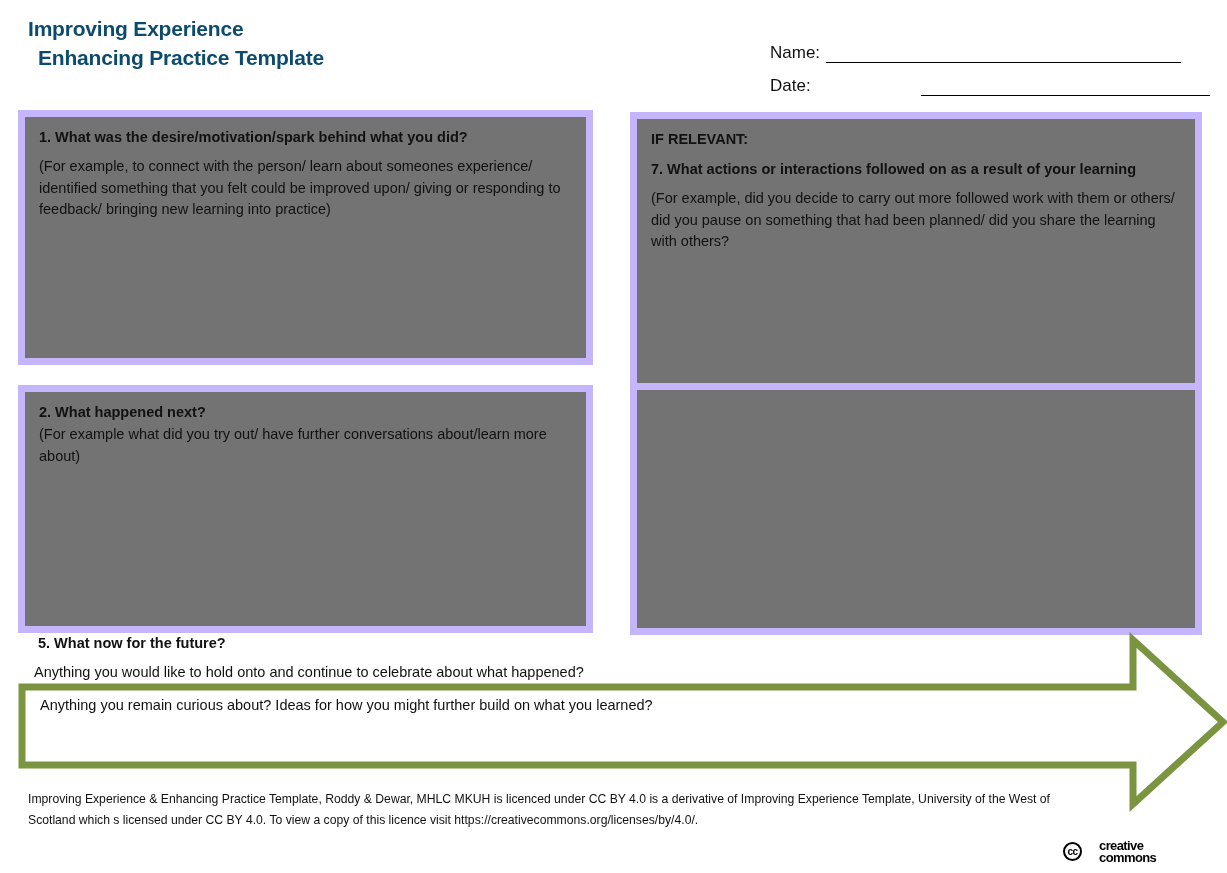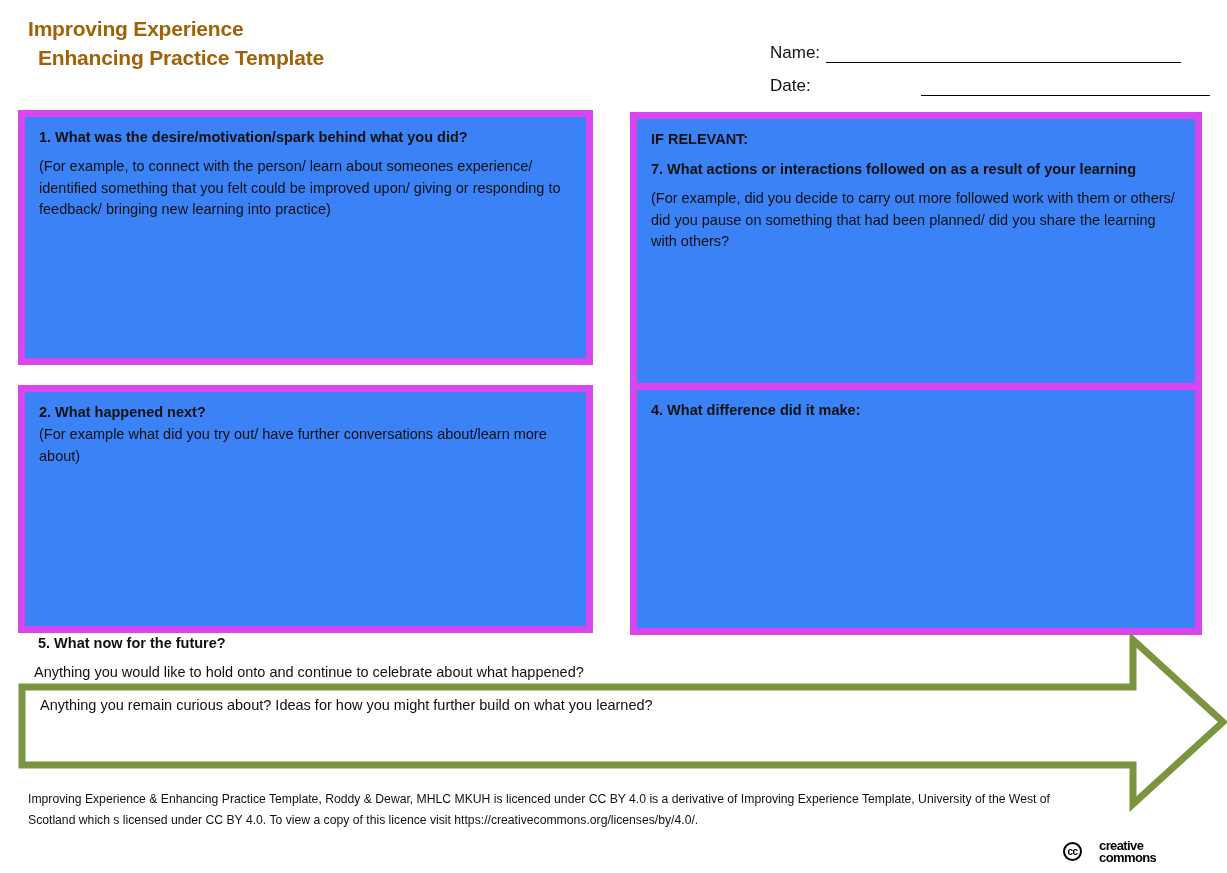--- a/index.html
+++ b/index.html
@@ -21,21 +21,21 @@
     position: absolute;
     left: 28px;
     top: 14px;
     width: 600px;
   }
   #title-block .title-line {
     font-size: 21px;
     font-weight: bold;
     letter-spacing: -0.2px;
     line-height: 29px;
-    color: #a16207;
+    color: #0c4a6e;
     white-space: nowrap;
   }
   #title-block .title-line.indent { padding-left: 10px; }
 
   
   #meta-block {
     position: absolute;
     left: 770px;
     top: 30px;
     width: 440px;
@@ -52,22 +52,22 @@
     border-bottom: 1.6px solid #000;
     height: 1px;
   }
   .meta-row.name .meta-rule { width: 355px; margin-left: 6px; }
   .meta-row.date .meta-rule { width: 305px; margin-left: 110px; }
 
   
   .gbox {
     position: absolute;
     box-sizing: border-box;
-    border: 7px solid #d946ef;
-    background: #3b82f6;
+    border: 7px solid #c4b5fd;
+    background: #737373;
   }
   .gbox-inner {
     padding: 10px 14px 0 14px;
   }
   .q-head {
     font-size: 14.5px;
     font-weight: bold;
     color: #111;
     line-height: 20px;
     margin: 0 0 9px 0;
@@ -223,21 +223,20 @@
   <div class="gbox-inner">
     <p class="q-sub">IF RELEVANT:</p>
     <p class="q-head">7. What actions or interactions followed on as a result of your learning</p>
     <p class="q-body">(For example, did you decide to carry out more followed work with them or others/ did you pause on something that had been planned/ did you share the learning with others?</p>
     <div></div>
   </div>
 </div>
 
 <div class="gbox" id="box4">
   <div class="gbox-inner">
-    <p class="q-head">4. What difference did it make:</p>
     <div></div>
   </div>
 </div>
 
 <div id="q5-head">5. What now for the future?</div>
 <div id="q5-line1">Anything you would like to hold onto and continue to celebrate about what happened?</div>
 <div id="q5-line2">Anything you remain curious about? Ideas for how you might further build on what you learned?</div>
 
 <svg id="arrow-shape" viewBox="0 0 1209 180">
   <polygon points="4,55 1115,55 1115,8 1205,90 1115,172 1115,133 4,133" fill="#ffffff" stroke="#7a9440" stroke-width="7" stroke-linejoin="miter"></polygon>

